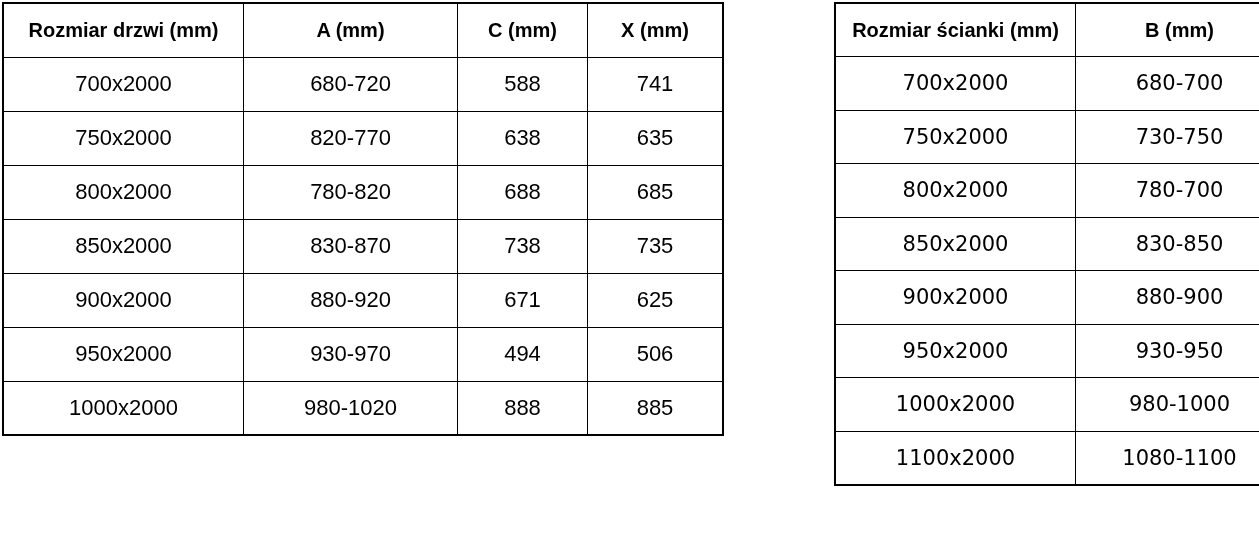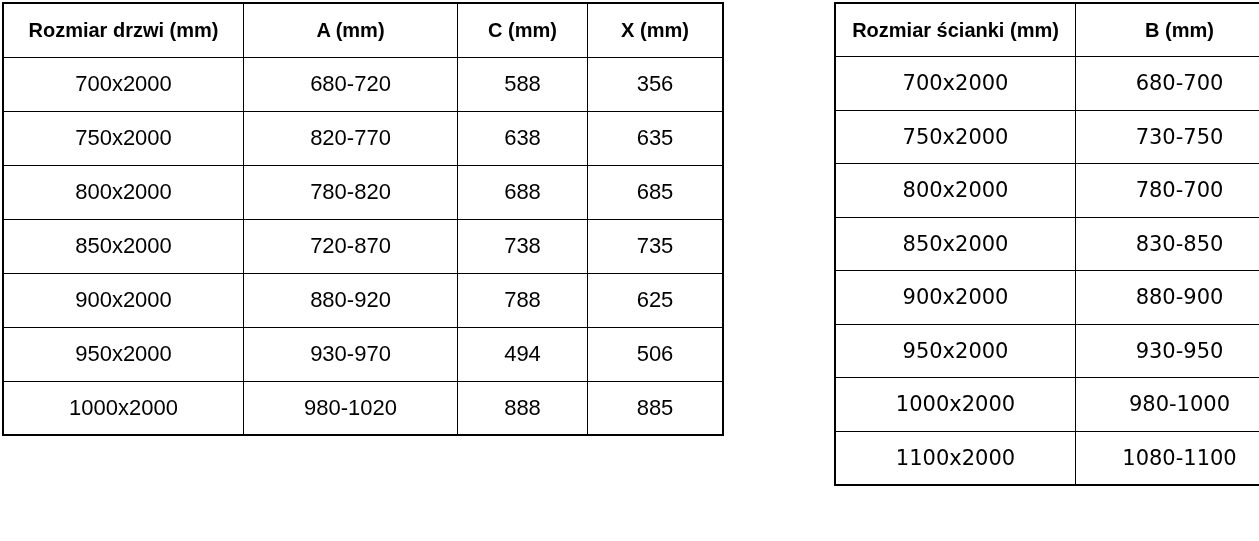--- a/index.html
+++ b/index.html
@@ -69,44 +69,44 @@
           <th>A (mm)</th>
           <th>C (mm)</th>
           <th>X (mm)</th>
         </tr>
     </thead>
     <tbody>
         <tr>
           <td>700x2000</td>
           <td>680-720</td>
           <td>588</td>
-          <td>356</td>
+          <td>741</td>
         </tr>
         <tr>
           <td>750x2000</td>
           <td>820-770</td>
           <td>638</td>
           <td>635</td>
         </tr>
         <tr>
           <td>800x2000</td>
           <td>780-820</td>
           <td>688</td>
           <td>685</td>
         </tr>
         <tr>
           <td>850x2000</td>
-          <td>720-870</td>
+          <td>830-870</td>
           <td>738</td>
           <td>735</td>
         </tr>
         <tr>
           <td>900x2000</td>
           <td>880-920</td>
-          <td>788</td>
+          <td>671</td>
           <td>625</td>
         </tr>
         <tr>
           <td>950x2000</td>
           <td>930-970</td>
           <td>494</td>
           <td>506</td>
         </tr>
         <tr>
           <td>1000x2000</td>

